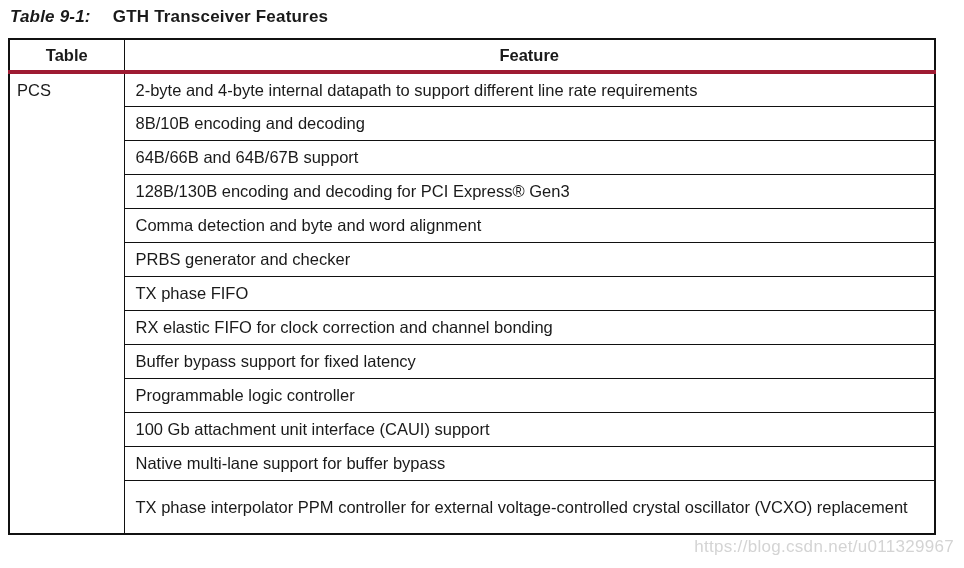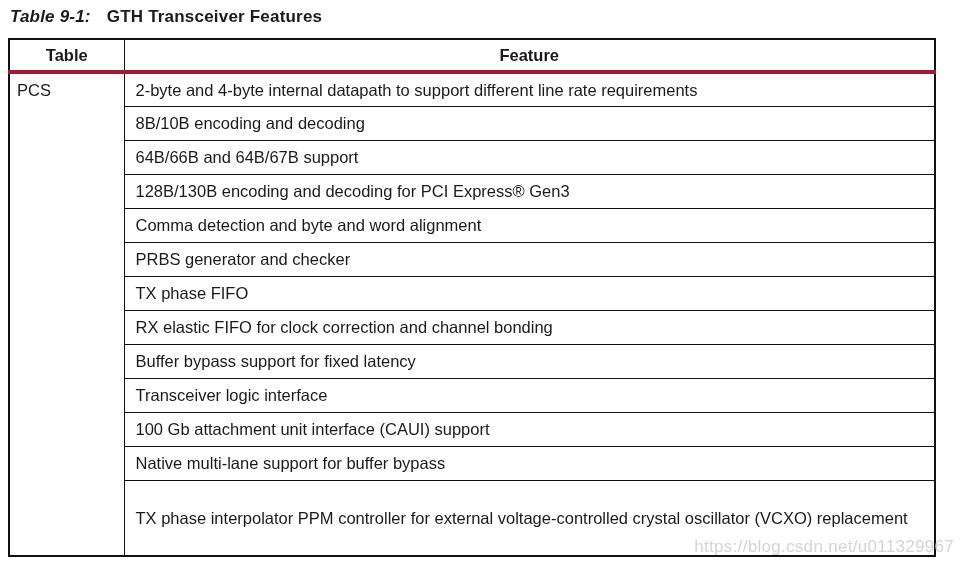--- a/index.html
+++ b/index.html
@@ -17,21 +17,21 @@
     font-size: 17px;
     white-space: nowrap;
   }
   .doc-title .title-label {
     font-style: italic;
     font-weight: 600;
     letter-spacing: 0.2px;
   }
   .doc-title .title-text {
     font-weight: bold;
-    margin-left: 16px;
+    margin-left: 22px;
     letter-spacing: 0.2px;
   }
   table.features-table {
     position: absolute;
     left: 8px; top: 38px;
     width: 928px;
     border-collapse: collapse;
     table-layout: fixed;
   }
   table.features-table th,
@@ -57,21 +57,21 @@
     padding: 7px 6px 0 7px;
     font-size: 16.5px;
   }
   td.feature-cell {
     height: 34px;
     padding: 4px 13px 4px 11px;
     vertical-align: middle;
     line-height: 1.35;
   }
   tr.tall td.feature-cell {
-    height: 76px;
+    height: 54px;
     border-radius: 10px;
   }
   .watermark {
     position: absolute;
     right: 10px; top: 537px;
     font-size: 17px;
     color: #d4d4d4;
     letter-spacing: 0.3px;
     white-space: nowrap;
   }
@@ -113,21 +113,21 @@
     <tr>
       <td class="feature-cell">TX phase FIFO</td>
     </tr>
     <tr>
       <td class="feature-cell">RX elastic FIFO for clock correction and channel bonding</td>
     </tr>
     <tr>
       <td class="feature-cell">Buffer bypass support for fixed latency</td>
     </tr>
     <tr>
-      <td class="feature-cell">Transceiver logic interface</td>
+      <td class="feature-cell">Programmable logic controller</td>
     </tr>
     <tr>
       <td class="feature-cell">100 Gb attachment unit interface (CAUI) support</td>
     </tr>
     <tr>
       <td class="feature-cell">Native multi-lane support for buffer bypass</td>
     </tr>
     <tr class="tall">
       <td class="feature-cell">TX phase interpolator PPM controller for external voltage-controlled crystal oscillator (VCXO) replacement</td>
     </tr>

